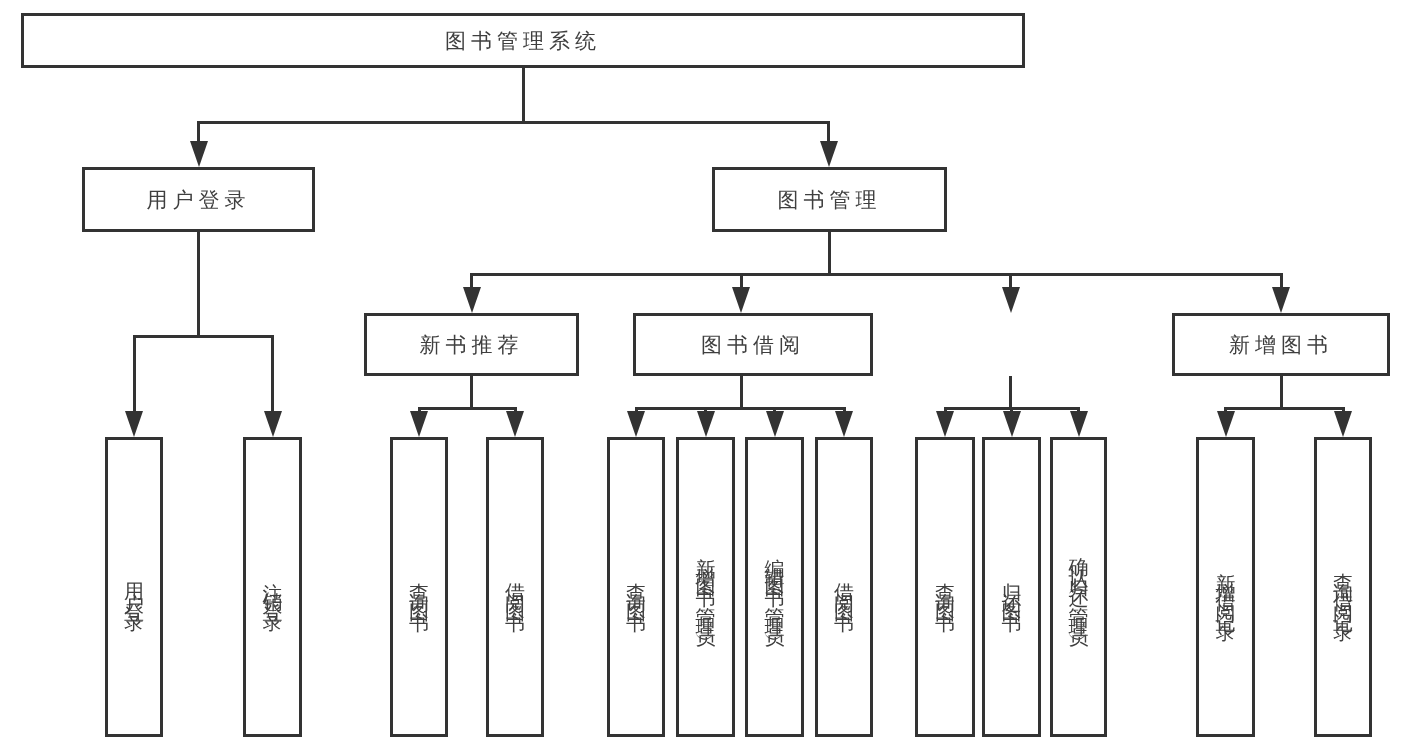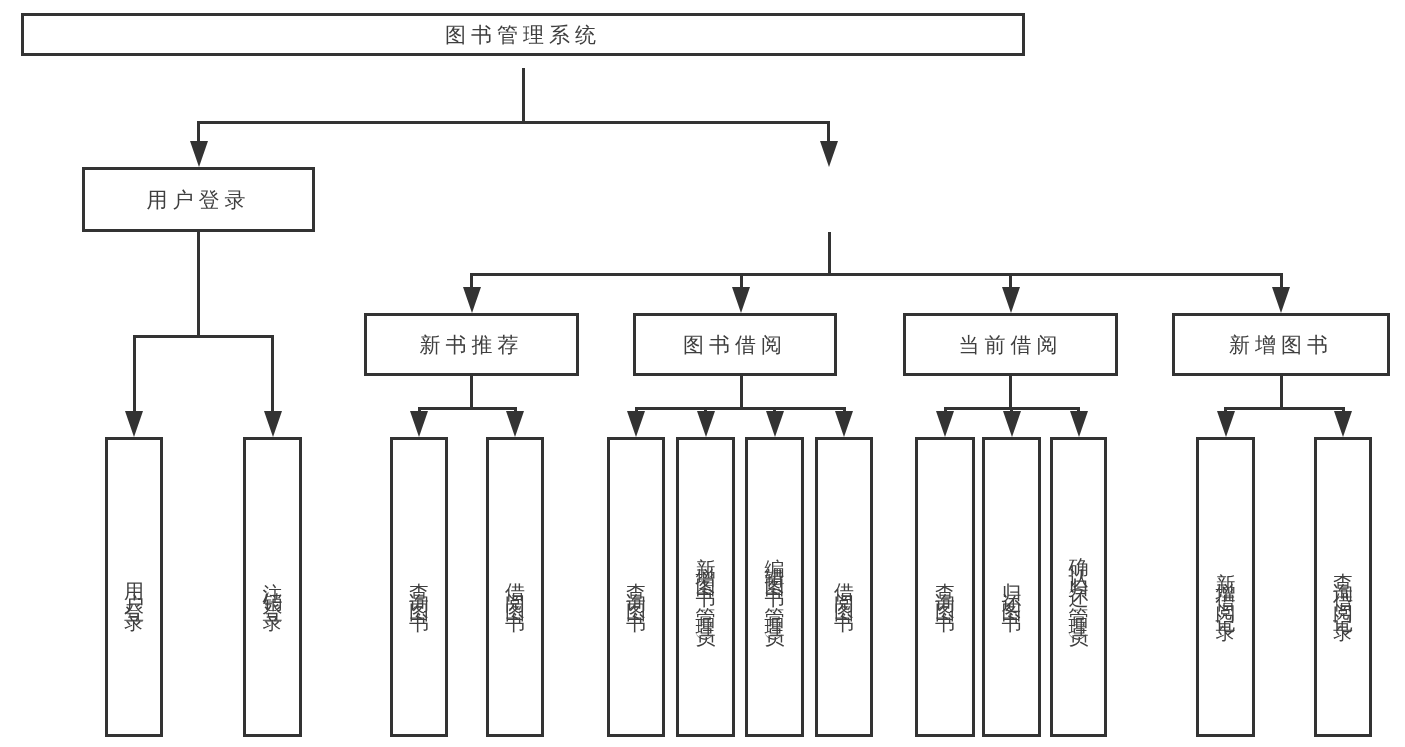--- a/index.html
+++ b/index.html
@@ -59,33 +59,36 @@
     text-shadow: 2px 2px 2px rgba(115,115,115,0.85), 3px 3px 4px rgba(255,60,60,0.18);
     z-index: 5;
     white-space: nowrap;
   }
 </style>
 </head>
 <body>
 
 <div id="canvas">
 
-  <div class="box" style="left:21px; top:13px; width:1004px; height:43px;">
+  <div class="box" style="left:21px; top:13px; width:1004px; height:55px;">
     <span class="hlabel">图书管理系统</span>
   </div>
 
   <div class="vline" style="left:521.5px; top:68px; height:56px;"></div>
   <div class="hline" style="left:197px; top:121px; width:633px;"></div>
   <div class="vline" style="left:197px; top:121px; height:28px;"></div>
   <div class="arrow" style="left:189.5px; top:141px;"></div>
   <div class="vline" style="left:827px; top:121px; height:28px;"></div>
   <div class="arrow" style="left:819.5px; top:141px;"></div>
 
   <div class="box" style="left:82px; top:167px; width:233px; height:65px;">
     <span class="hlabel">用户登录</span>
+  </div>
+  <div class="box" style="left:712px; top:167px; width:235px; height:65px;">
+    <span class="hlabel">图书管理</span>
   </div>
 
   <div class="vline" style="left:197px; top:232px; height:106px;"></div>
   <div class="hline" style="left:132.5px; top:335px; width:140px;"></div>
   <div class="vline" style="left:132.5px; top:335px; height:80px;"></div>
   <div class="arrow" style="left:125px; top:411px;"></div>
   <div class="vline" style="left:271px; top:335px; height:80px;"></div>
   <div class="arrow" style="left:263.5px; top:411px;"></div>
 
   <div class="vline" style="left:827.5px; top:232px; height:44px;"></div>
@@ -95,25 +98,22 @@
   <div class="vline" style="left:739.5px; top:273px; height:20px;"></div>
   <div class="arrow" style="left:732px; top:287px;"></div>
   <div class="vline" style="left:1009px; top:273px; height:20px;"></div>
   <div class="arrow" style="left:1001.5px; top:287px;"></div>
   <div class="vline" style="left:1279.5px; top:273px; height:20px;"></div>
   <div class="arrow" style="left:1272px; top:287px;"></div>
 
   <div class="box" style="left:364px; top:313px; width:215px; height:63px;">
     <span class="hlabel">新书推荐</span>
   </div>
-  <div class="box" style="left:633px; top:313px; width:204px; height:63px;">
+  <div class="box" style="left:633px; top:313px; width:240px; height:63px;">
     <span class="hlabel">图书借阅</span>
-  </div>
-  <div class="box" style="left:903px; top:313px; width:215px; height:63px;">
-    <span class="hlabel">当前借阅</span>
   </div>
   <div class="box" style="left:1172px; top:313px; width:218px; height:63px;">
     <span class="hlabel">新增图书</span>
   </div>
 
   <div class="vline" style="left:470px; top:376px; height:34px;"></div>
   <div class="hline" style="left:417.5px; top:407px; width:99px;"></div>
   <div class="vline" style="left:417.5px; top:407px; height:14px;"></div>
   <div class="arrow" style="left:410px; top:411px;"></div>
   <div class="vline" style="left:513.5px; top:407px; height:14px;"></div>

